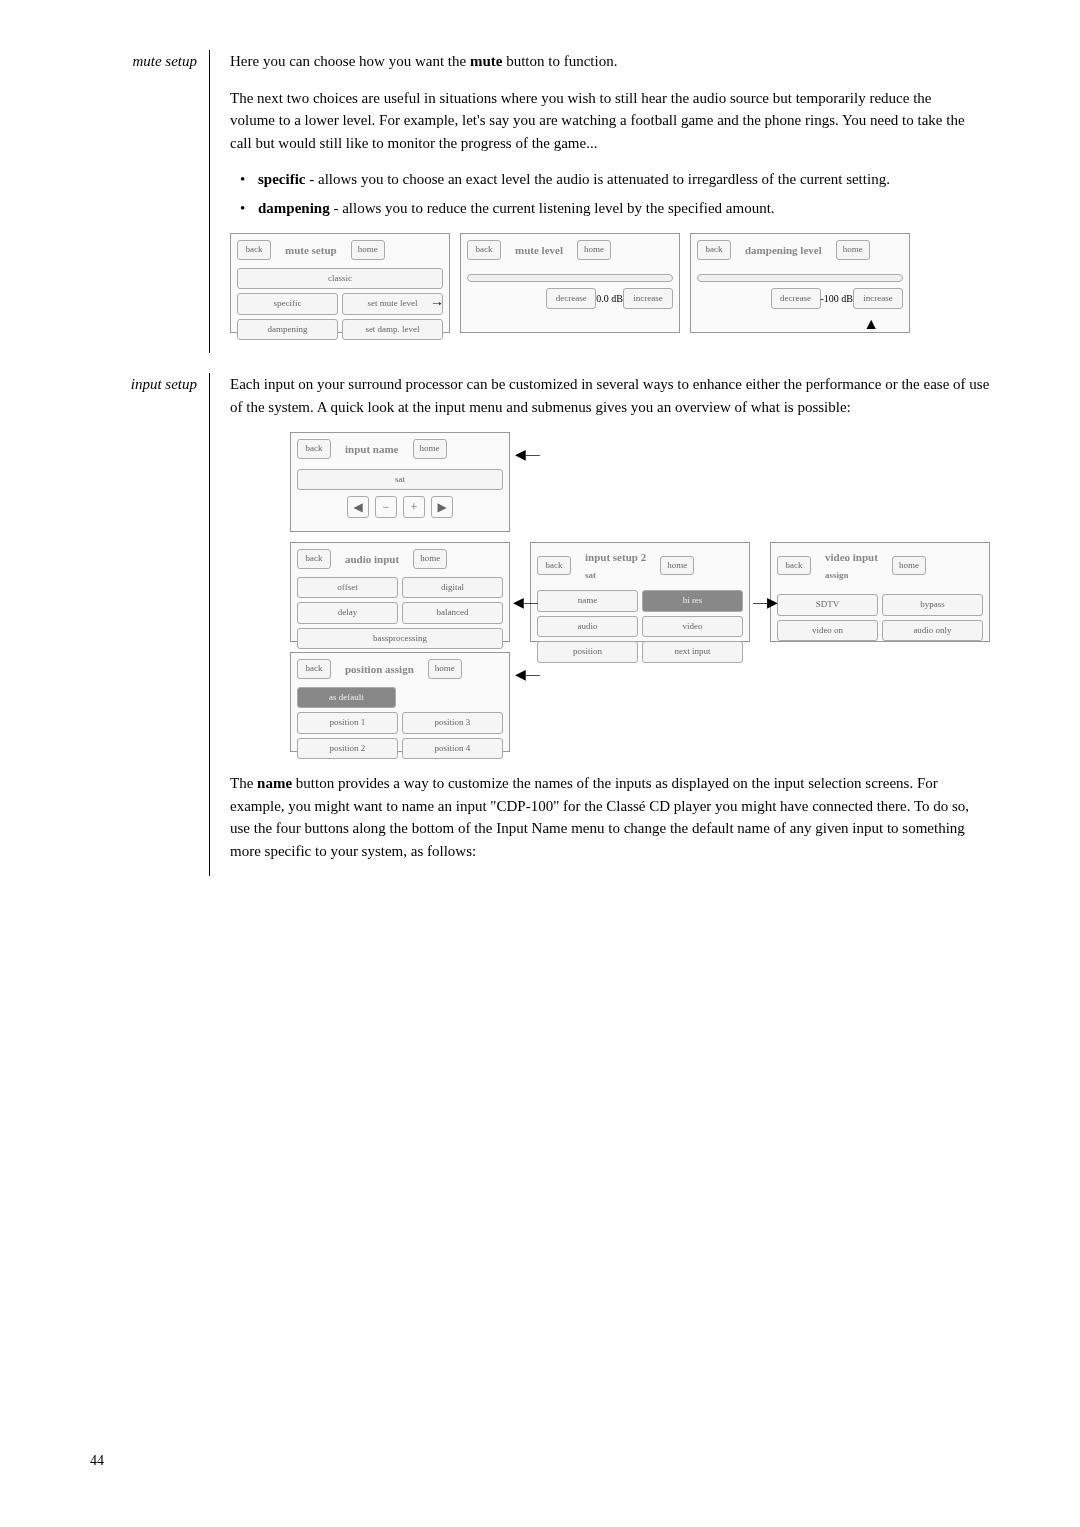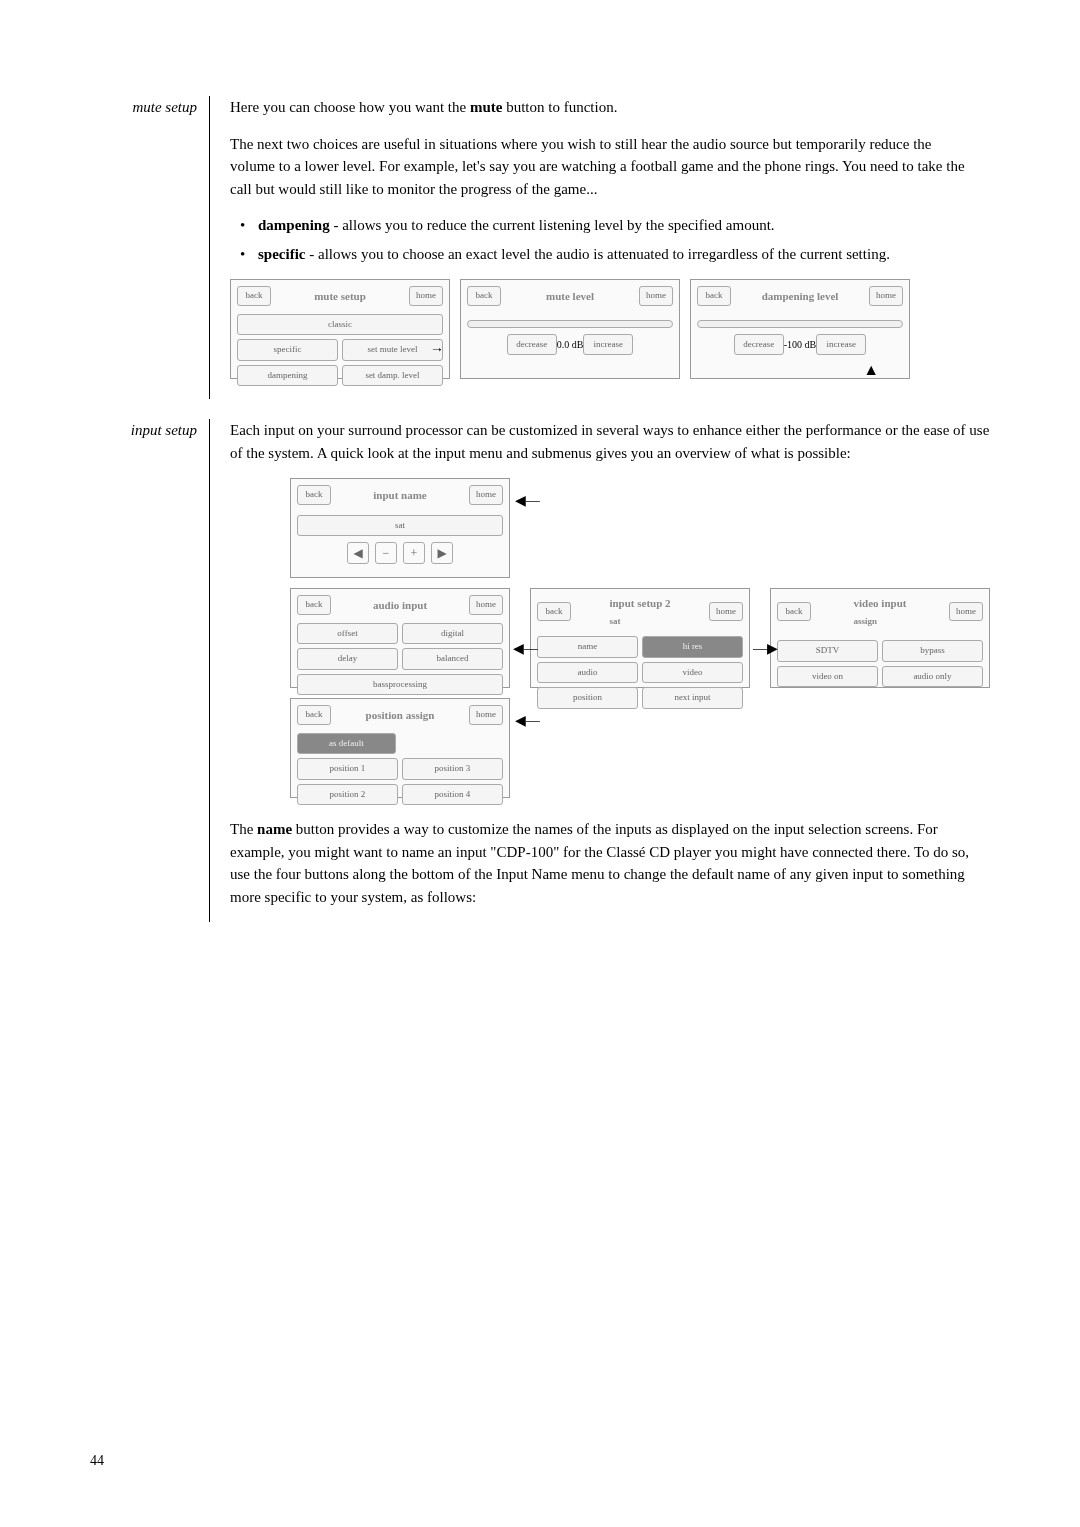--- a/index.html
+++ b/index.html
@@ -11,21 +11,20 @@
       background: #fff;
       width: 1080px;
       height: 1527px;
       position: relative;
       padding: 50px 100px 40px 90px;
     }
     .content-row {
       display: flex;
       gap: 16px;
       margin-bottom: 20px;
-      margin-top: 46px;
     }
     .label-col {
       width: 120px;
       flex-shrink: 0;
       text-align: right;
       padding-right: 12px;
       border-right: 1px solid #000;
       font-style: italic;
     }
     .main-col {
@@ -60,23 +59,23 @@
       border: 1px solid #999;
       background: #fafafa;
       width: 220px;
       height: 100px;
       padding: 6px;
       font-size: 10px;
       position: relative;
     }
     .screen-header {
       display: flex;
-      justify-content: space-between;
       align-items: center;
       margin-bottom: 8px;
+      gap: 14px;
     }
     .btn, .sbtn {
       border: 1px solid #aaa;
       border-radius: 3px;
       padding: 2px 6px;
       font-size: 9px;
       background: #f5f5f5;
       color: #666;
       display: inline-block;
       text-align: center;
@@ -108,21 +107,21 @@
     }
     .slider {
       height: 8px;
       border: 1px solid #aaa;
       border-radius: 4px;
       background: #f0f0f0;
       margin: 6px 0;
     }
     .val-row {
       display: flex;
-      justify-content: center;
+      justify-content: flex-end;
       align-items: center;
     }
     .arrow-down {
       position: absolute;
       font-size: 16px;
     }
     .screens-vertical {
       display: flex;
       flex-direction: column;
       gap: 10px;
@@ -161,24 +160,24 @@
 
 <div class="content-row">
   <div class="label-col">mute setup</div>
   <div class="main-col">
     <p>
       <span>Here you can choose how you want the </span><b>mute</b><span> button to function.</span>
     </p>
     <p>The next two choices are useful in situations where you wish to still hear the audio source but temporarily reduce the volume to a lower level. For example, let's say you are watching a football game and the phone rings. You need to take the call but would still like to monitor the progress of the game...</p>
     <ul>
       <li>
-        <b>dampening</b><span> - allows you to reduce the current listening level by the specified amount.</span>
+        <b>specific</b><span> - allows you to choose an exact level the audio is attenuated to irregardless of the current setting.</span>
       </li>
       <li>
-        <b>specific</b><span> - allows you to choose an exact level the audio is attenuated to irregardless of the current setting.</span>
+        <b>dampening</b><span> - allows you to reduce the current listening level by the specified amount.</span>
       </li>
     </ul>
 
     <div class="screens">
 
       <div class="screen">
         <div class="screen-header">
           <span class="btn">back</span>
           <span class="screen-title">mute setup</span>
           <span class="btn">home</span>

